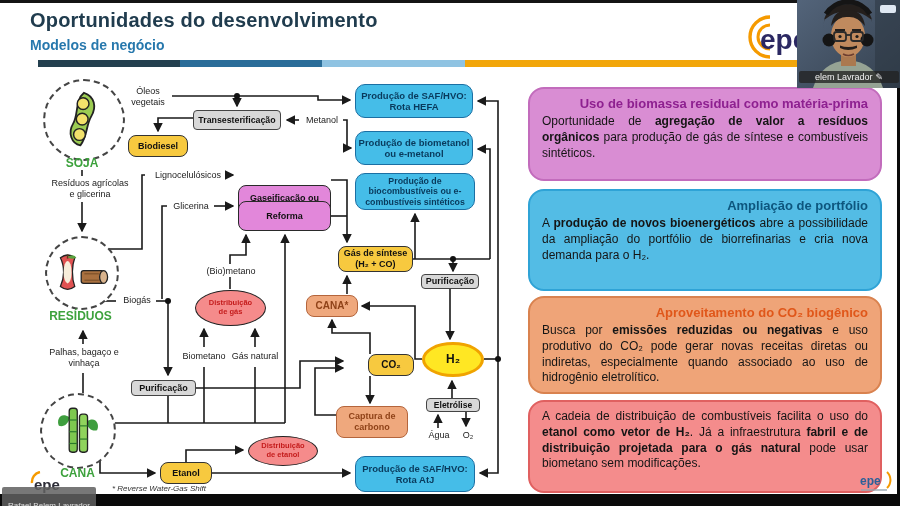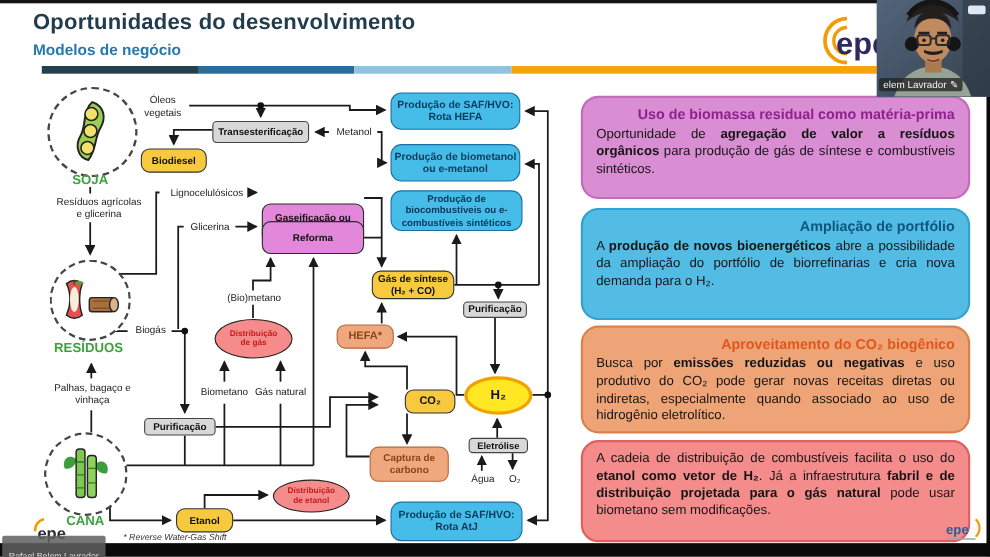--- a/index.html
+++ b/index.html
@@ -29,21 +29,21 @@
   .srclabel{position:absolute;font-size:12px;font-weight:800;color:#3da23d;text-align:center;z-index:2;}
   .footnote{position:absolute;left:112px;top:481px;font-size:8px;font-style:italic;color:#333;z-index:2;}
   
   .card{position:absolute;left:528px;width:354px;border-radius:16px;box-sizing:border-box;padding:7px 12px 6px 12px;border:2px solid transparent;z-index:2;}
   .card h3{margin:0 0 3px 0;font-size:13px;text-align:right;font-weight:800;}
   .card p{margin:0;font-size:12px;line-height:1.32;color:#151515;text-align:justify;}
   .card p .b{font-weight:800;}
   
   .webcam{position:absolute;left:797px;top:0;width:103px;height:88px;background:#42536a;z-index:5;overflow:hidden;}
   .nametag{position:absolute;left:2px;bottom:5px;background:rgba(35,35,35,.78);color:#f2f2f2;font-size:9px;
-           padding:1px 4px;border-radius:2px;display:flex;gap:3px;align-items:center;}
+           padding:1px 16px;border-radius:2px;display:flex;gap:3px;align-items:center;}
   .campill{position:absolute;right:4px;top:5px;width:16px;height:8px;background:#dfe8f2;border-radius:2px;}
   .logo-top{position:absolute;left:740px;top:8px;z-index:1;}
   .logo-br{position:absolute;left:857px;top:467px;z-index:3;}
   .logo-bl{position:absolute;left:26px;top:468px;z-index:6;}
   .watermark{position:absolute;left:2px;top:484px;background:rgba(95,95,95,.85);color:#e0e0e0;font-size:8px;
              padding:14px 6px;border-radius:2px;z-index:6;}
 </style>
 </head>
 <body>
 
@@ -177,21 +177,21 @@
     <div class="node blue" style="left:355px;top:81px;width:118px;height:34px;">Produção de SAF/HVO:
 Rota HEFA</div>
     <div class="node blue" style="left:355px;top:128px;width:118px;height:34px;">Produção de biometanol
 ou e-metanol</div>
     <div class="node blue" style="left:355px;top:170px;width:120px;height:37px;font-size:8.8px;">Produção de
 biocombustíveis ou e-
 combustíveis sintéticos</div>
     <div class="node yellow" style="left:338px;top:243px;width:75px;height:26px;">Gás de síntese
 (H₂ + CO)</div>
     <div class="node gray" style="left:421px;top:271px;width:58px;height:15px;">Purificação</div>
-    <div class="node salmon" style="left:306px;top:292px;width:52px;height:22px;font-size:10px;">HEFA*</div>
+    <div class="node salmon" style="left:306px;top:292px;width:52px;height:22px;font-size:10px;">CANA*</div>
     <div class="node yellow" style="left:347px;top:351px;width:46px;height:22px;font-size:10px;margin-left:21px;">CO₂</div>
     <div class="node h2e" style="left:422px;top:339px;width:62px;height:35px;">H₂</div>
     <div class="node salmon" style="left:336px;top:403px;width:72px;height:32px;">Captura de
 carbono</div>
     <div class="node gray" style="left:426px;top:395px;width:54px;height:14px;font-size:8.5px;">Eletrólise</div>
     <div class="node gray" style="left:131px;top:377px;width:65px;height:16px;">Purificação</div>
     <div class="node pinke" style="left:195px;top:287px;width:71px;height:36px;">Distribuição
 de gás</div>
     <div class="node pinke" style="left:248px;top:433px;width:70px;height:30px;">Distribuição
 de etanol</div>

